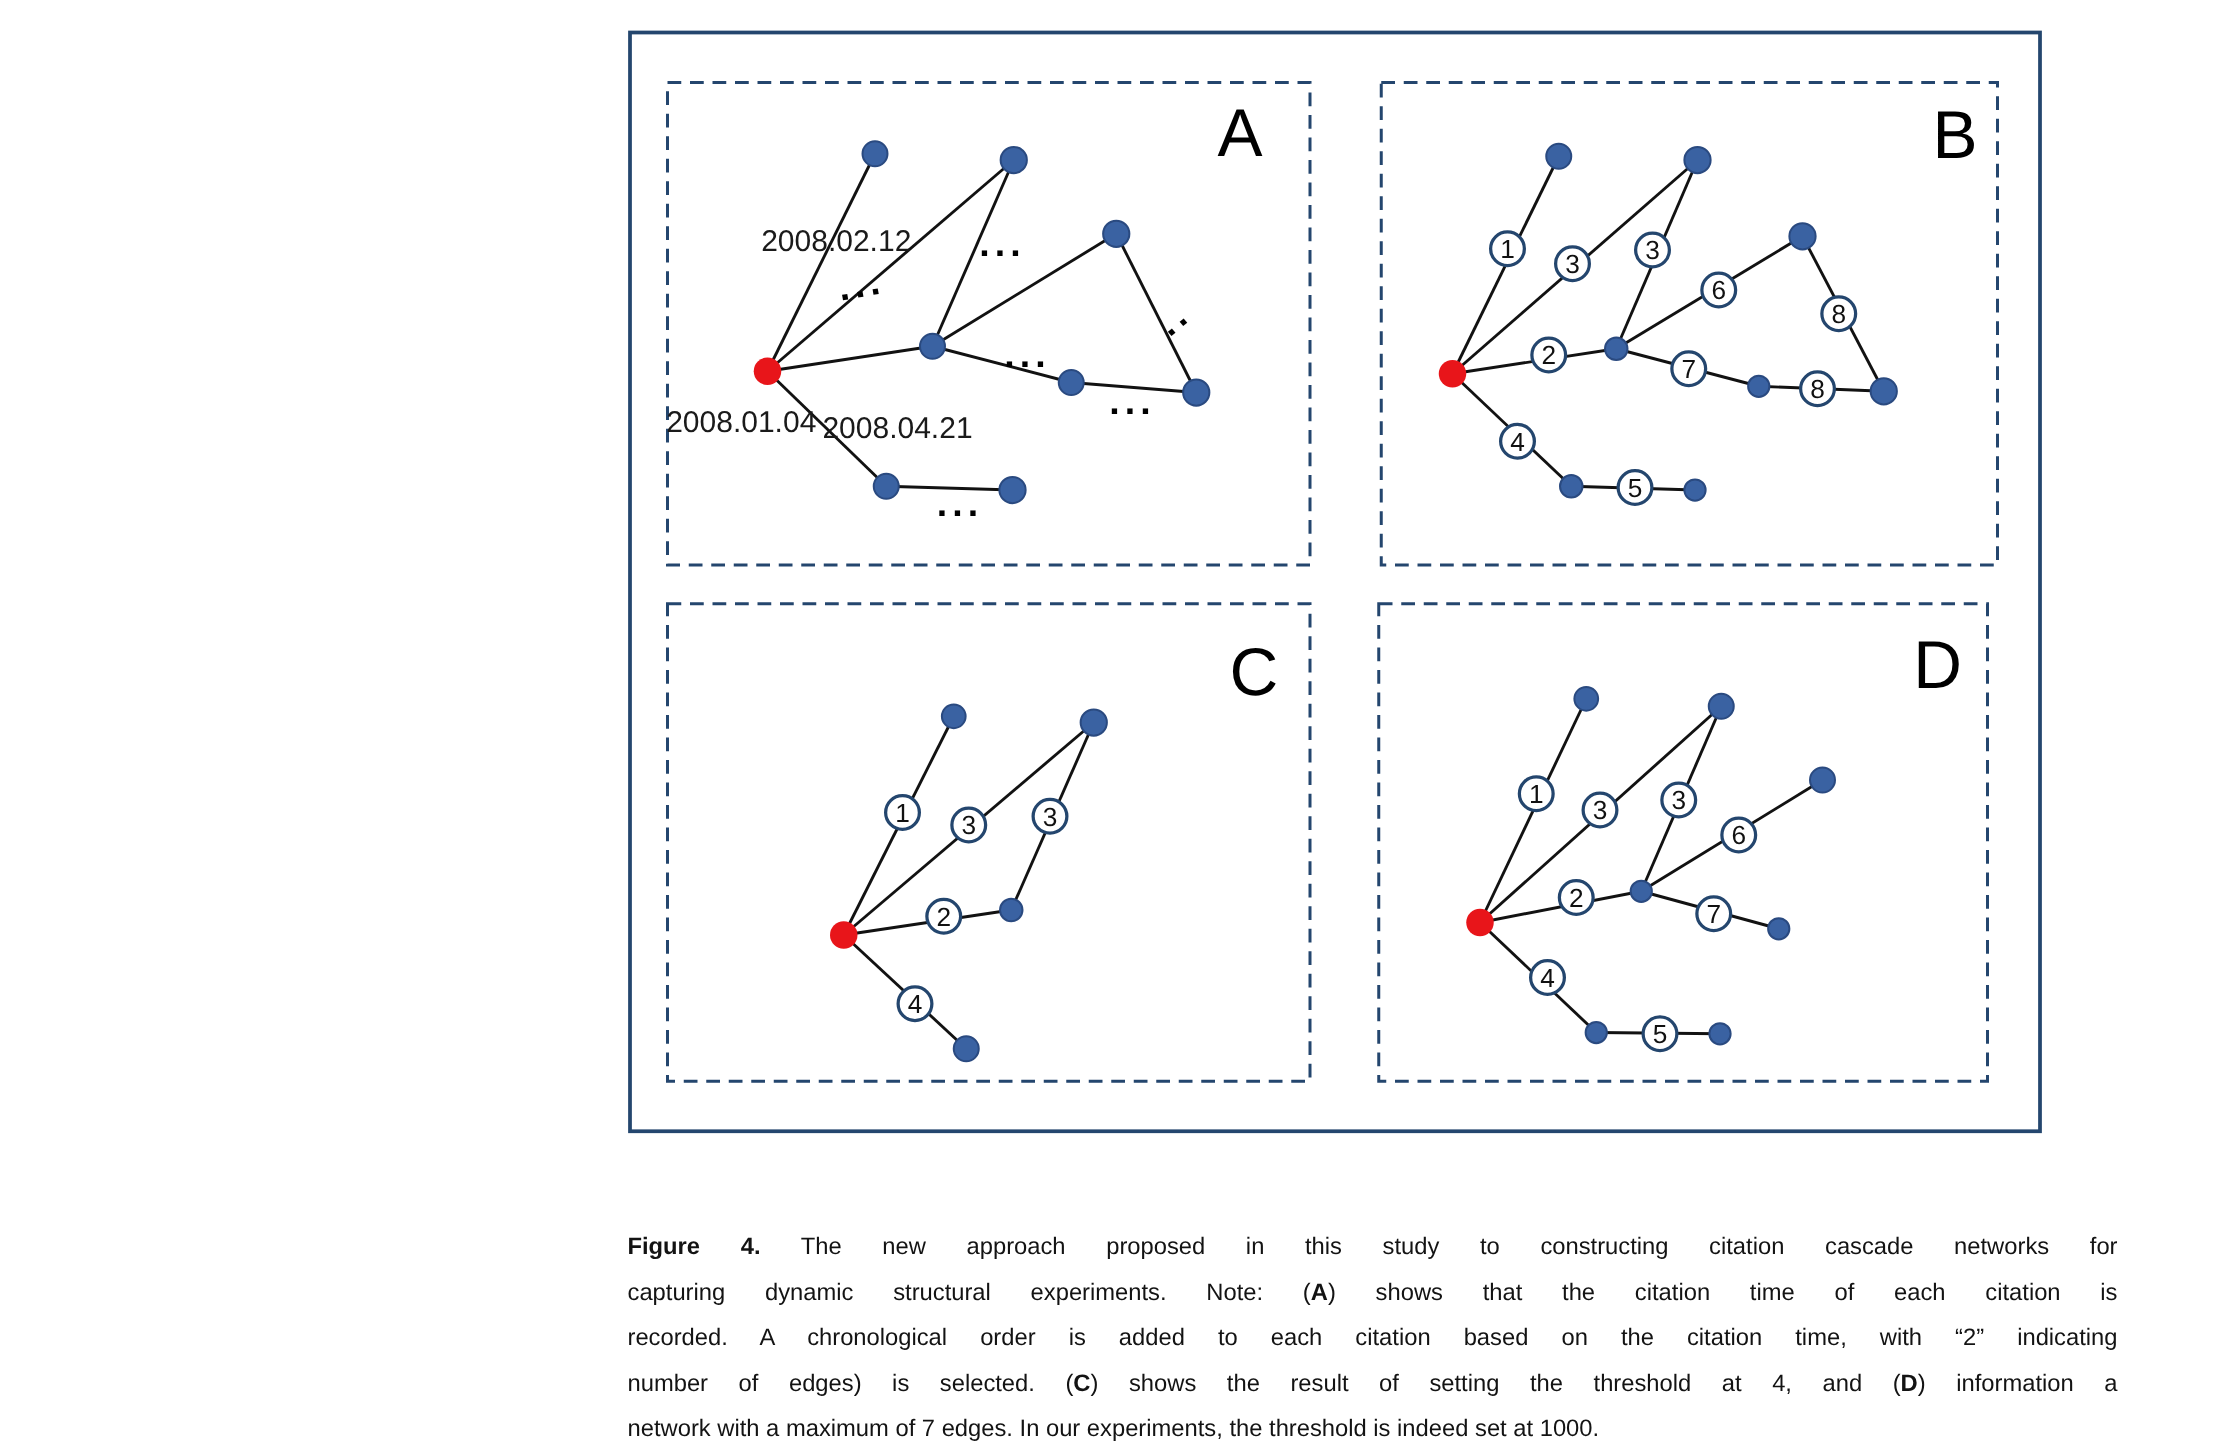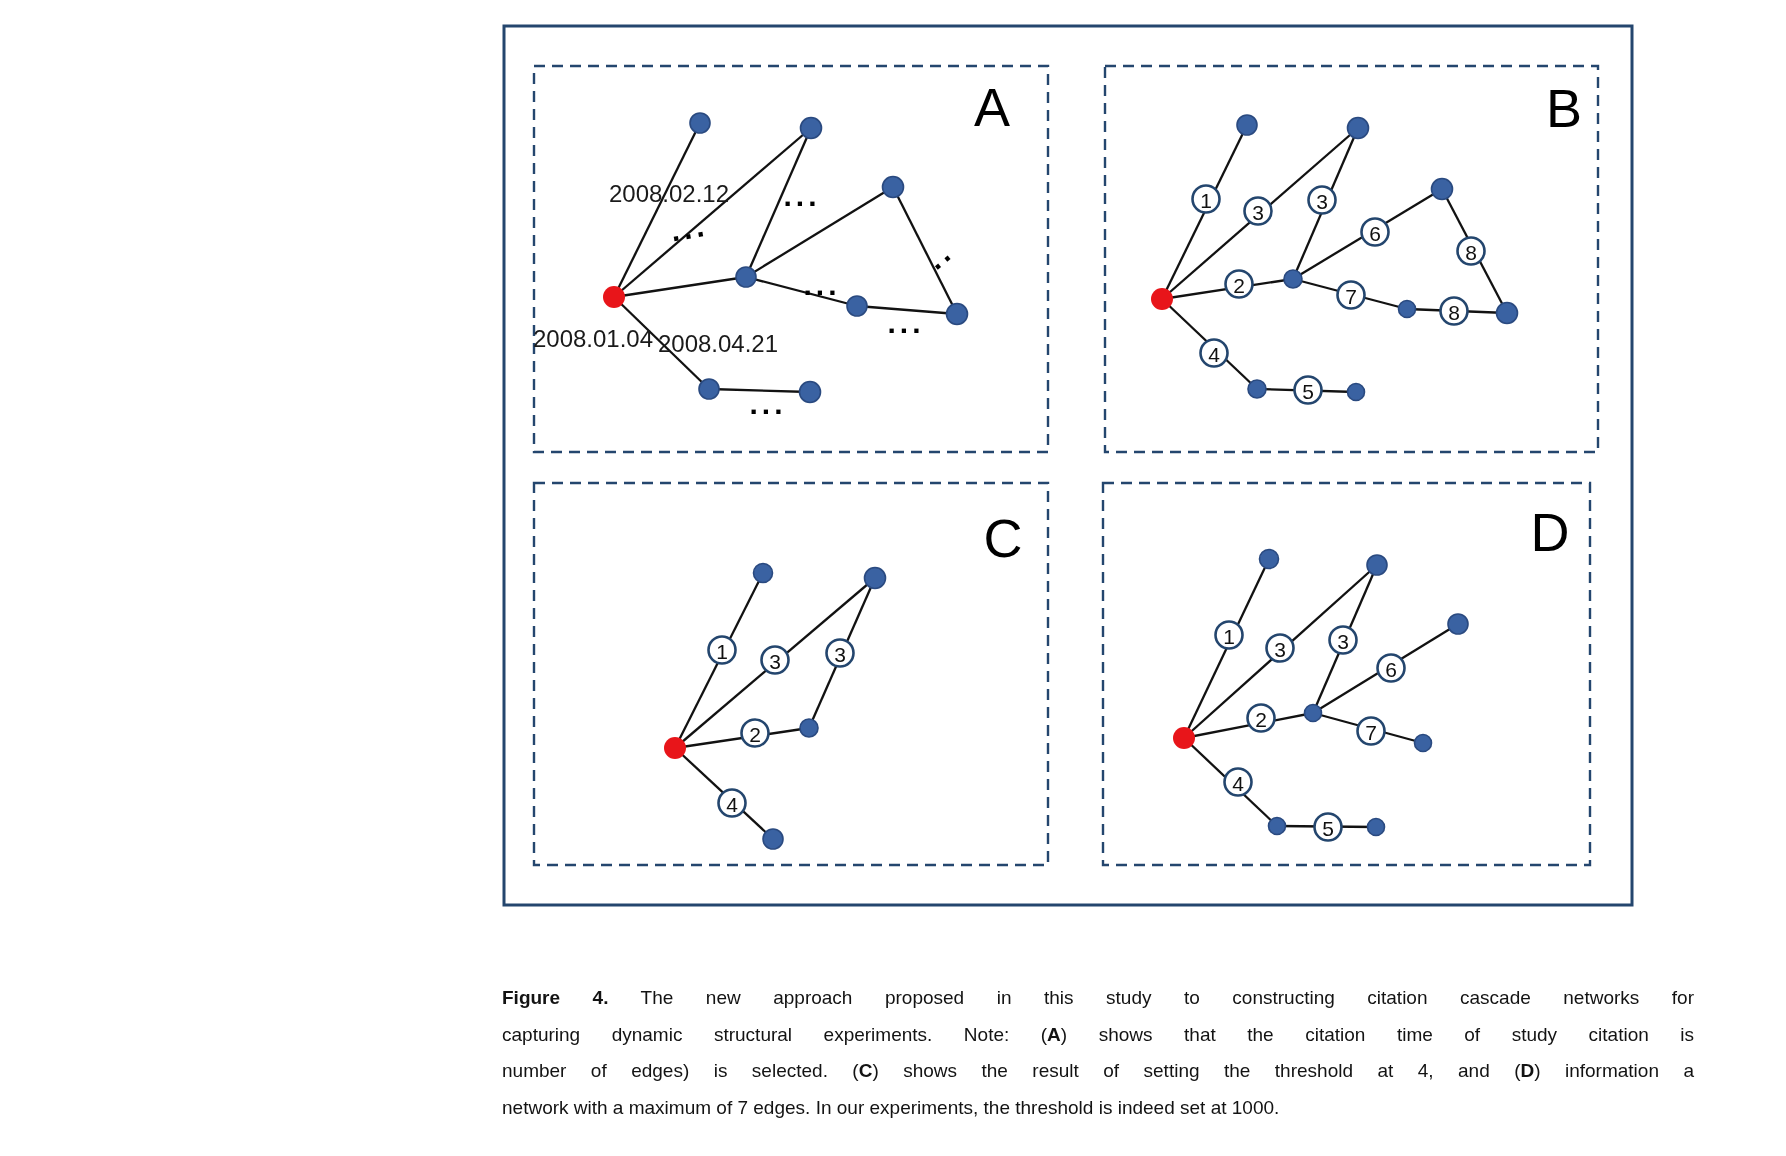--- a/index.html
+++ b/index.html
@@ -182,18 +182,19 @@
       <text x="1371" y="732" text-anchor="middle" dominant-baseline="central" font-size="21" fill="#111111">7</text>
       <circle cx="1238" cy="782" r="13.5" fill="#ffffff" stroke="#24466e" stroke-width="2.6"></circle>
       <text x="1238" y="783" text-anchor="middle" dominant-baseline="central" font-size="21" fill="#111111">4</text>
       <circle cx="1328" cy="827" r="13.5" fill="#ffffff" stroke="#24466e" stroke-width="2.6"></circle>
       <text x="1328" y="828" text-anchor="middle" dominant-baseline="central" font-size="21" fill="#111111">5</text>
       <text x="1550" y="532" text-anchor="middle" dominant-baseline="central" font-size="54" fill="#000000">D</text>
     </svg>
 
   <div id="caption">
     <div class="cap-line jline"><span class="b">Figure 4.</span><span>  The new approach proposed in this study to constructing citation cascade networks for</span></div>
-    <div class="cap-line jline"><span>capturing dynamic structural experiments.  Note: (</span><span class="b">A</span><span>) shows that the citation time of study citation is</span></div>
+    <div class="cap-line jline"><span>capturing dynamic structural experiments.  Note: (</span><span class="b">A</span><span>) shows that the citation time of each citation is</span></div>
+    <div class="cap-line jline"><span>recorded.  A chronological order is added to each citation based on the citation time, with “2” indicating</span></div>
     <div class="cap-line jline"><span>number of edges) is selected.  (</span><span class="b">C</span><span>) shows the result of setting the threshold at 4, and (</span><span class="b">D</span><span>) information a</span></div>
     <div class="cap-line lline"><span>network with a maximum of 7 edges. In our experiments, the threshold is indeed set at 1000.</span></div>
   </div>
 
 </div>
 
 </body></html>

